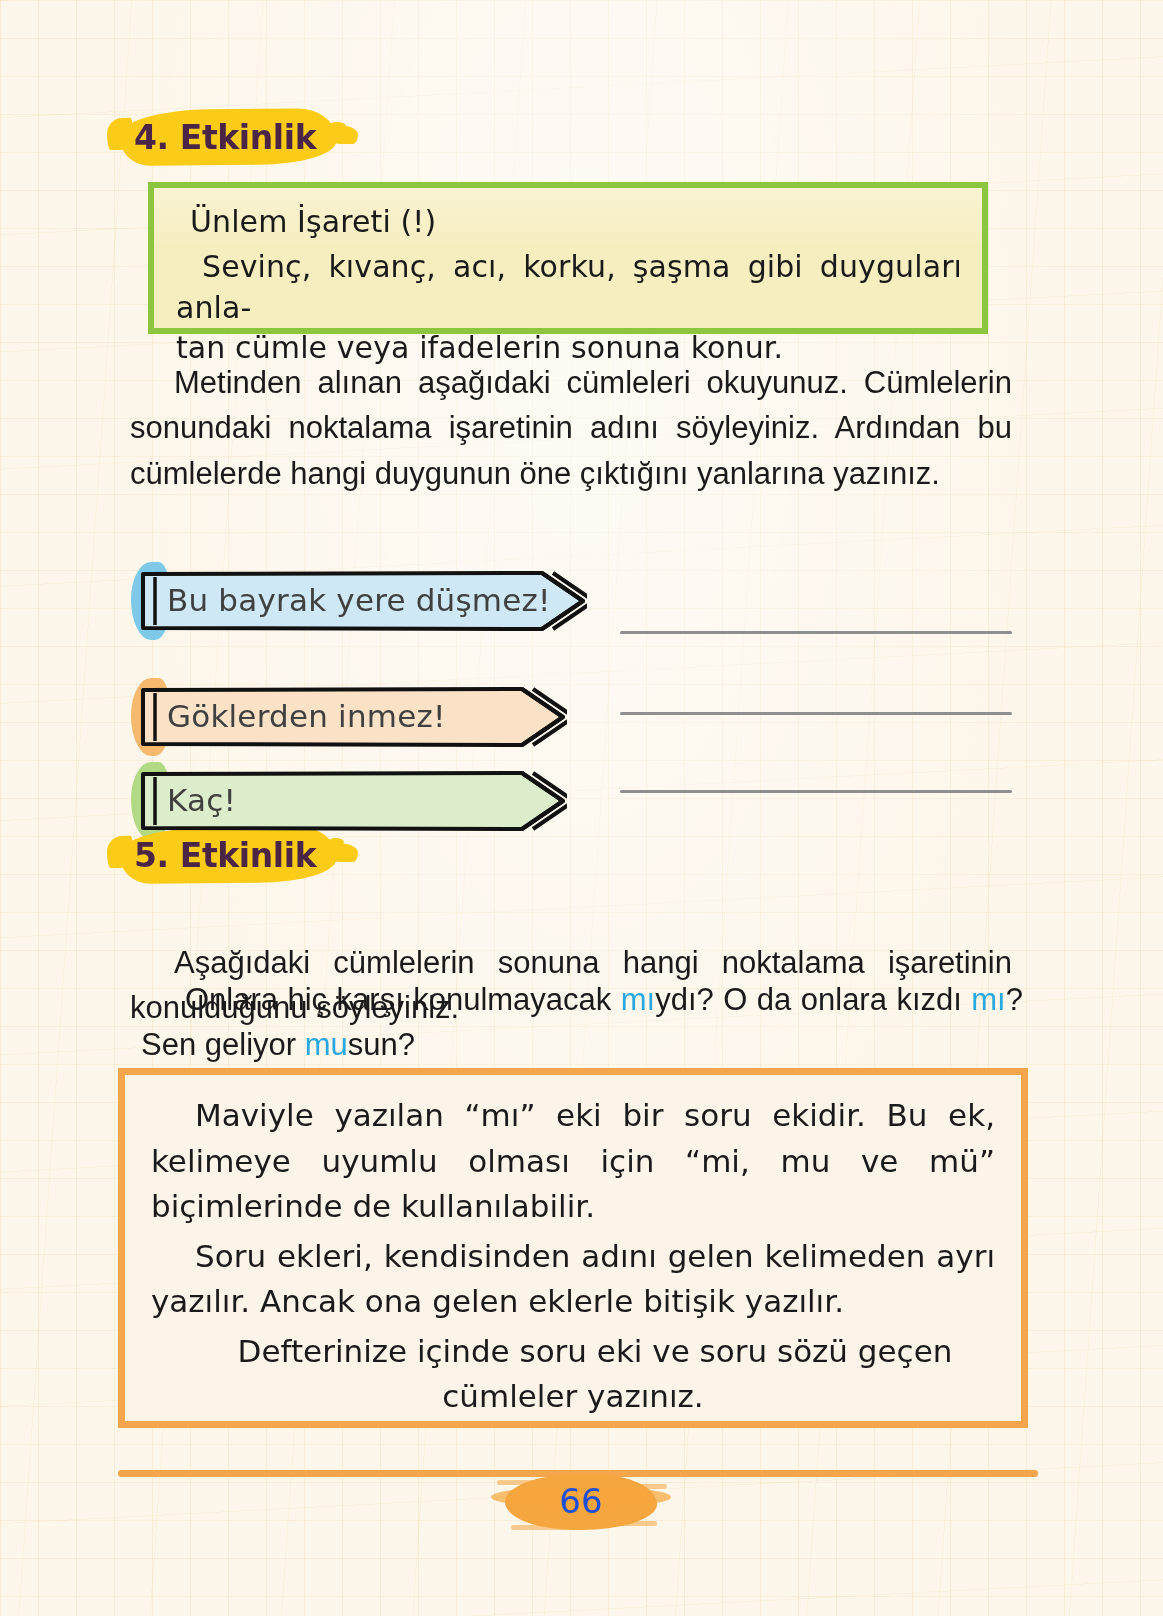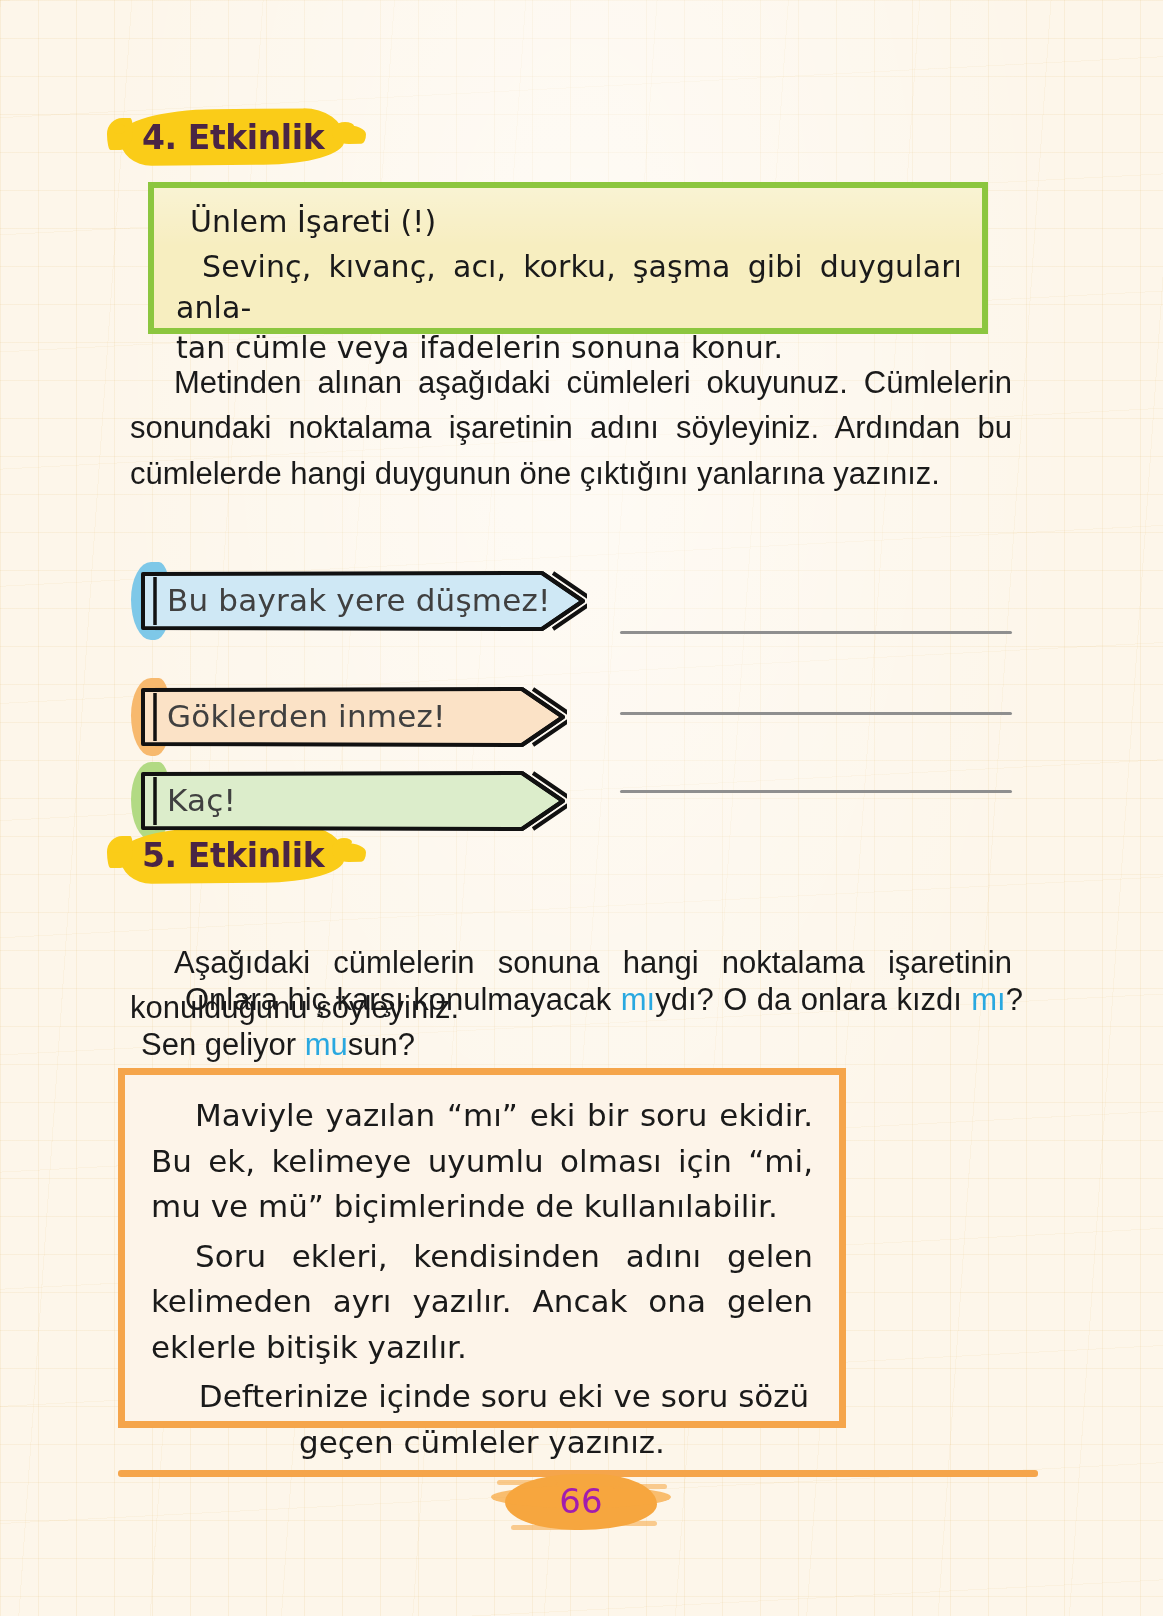--- a/index.html
+++ b/index.html
@@ -91,21 +91,20 @@
   }
   .act-header .label {
     position: relative;
     z-index: 1;
     font-family: "DejaVu Sans", sans-serif;
     font-weight: bold;
     font-size: 33px;
     color: #4a2545;
     letter-spacing: -0.4px;
     white-space: nowrap;
-    margin-left: 8px;
   }
 
   
   .green-box {
     position: absolute;
     box-sizing: border-box;
     background: #f7eec0;
     border: 6px solid #8cc63f;
     padding: 14px 20px 16px 22px;
   }
@@ -244,21 +243,21 @@
     border-radius: 3px;
   }
   .page-num-wrap .num {
     position: absolute;
     inset: 0;
     display: flex;
     align-items: center;
     justify-content: center;
     font-family: "DejaVu Sans", sans-serif;
     font-size: 34px;
-    color: #a21caf;
+    color: #1d4ed8;
     z-index: 3;
     padding-bottom: 2px;
   }
 </style>
 </head>
 <body>
 
 <div class="paper-grid"></div>
 <div class="paper-grid2"></div>
 <div class="page-wash"></div>
@@ -326,21 +325,21 @@
     <div class="flick" style="right:-28px; top:2px; width:16px; height:8px; border-radius:50%;"></div>
     <div class="label">5. Etkinlik</div>
   </div>
 
   <div class="para" style="left:130px; top:940px; width:882px;">Aşağıdaki cümlelerin sonuna hangi noktalama işaretinin konulduğunu söyleyiniz.</div>
 
   <div class="para" style="left:130px; top:977px; width:882px;margin-left:11px;">
     <span>Onlara hiç karşı konulmayacak </span><span class="blue">mı</span><span>ydı? O da onlara kızdı </span><span class="blue">mı</span><span>? Sen geliyor </span><span class="blue">mu</span><span>sun?</span>
   </div>
 
-  <div class="orange-box" style="left:118px; top:1068px; width:728px; height:360px;">
+  <div class="orange-box" style="left:118px; top:1068px; width:910px; height:360px;">
     <p class="p">Maviyle yazılan “mı” eki bir soru ekidir. Bu ek, kelimeye uyumlu olması için “mi, mu ve mü” biçimlerinde de kullanılabilir.</p>
     <p class="p">Soru ekleri, kendisinden adını gelen kelimeden ayrı yazılır. Ancak ona gelen eklerle bitişik yazılır.</p>
     <p class="p last">Defterinize içinde soru eki ve soru sözü geçen cümleler yazınız.</p>
   </div>
 
   <div class="footer-rule" style="left:118px; top:1470px; width:920px;"></div>
 
   <div class="page-num-wrap" style="left:491px; top:1466px;">
     <div class="splat"></div>
     <div class="splat2"></div>

